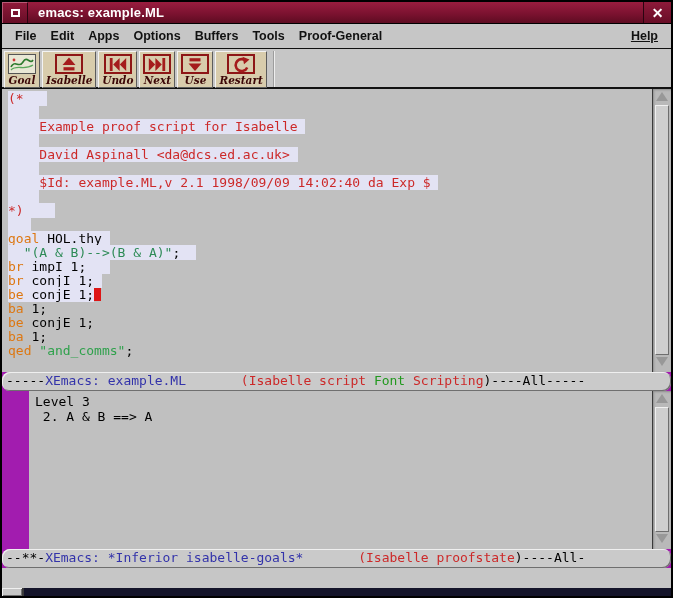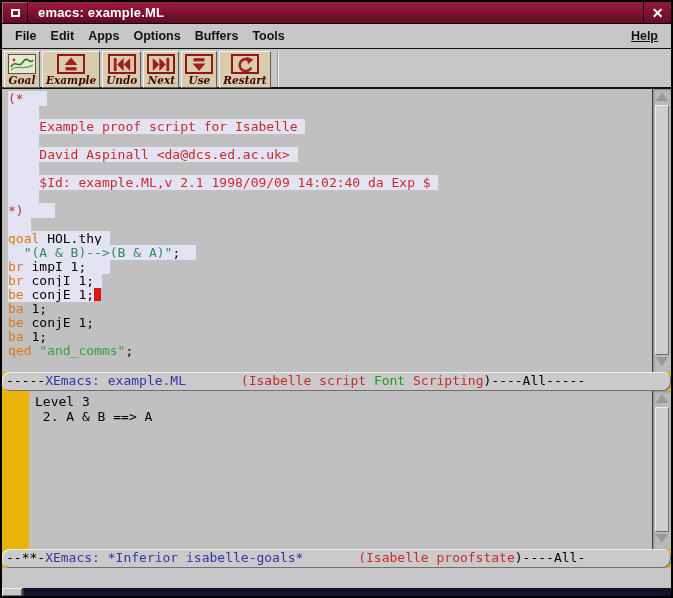--- a/index.html
+++ b/index.html
@@ -1,20 +1,20 @@
 <!DOCTYPE html>
 <html><head>
 <meta charset="utf-8">
 <style>
   html,body{margin:0;padding:0;background:#555;}
   *{box-sizing:border-box;}
   #window{
     width:673px;height:598px;
     border:2px solid #000;
-    background:#eab308;
+    background:#a21caf;
     display:flex;flex-direction:column;
     font-family:"Liberation Sans",sans-serif;
     position:relative;overflow:hidden;justify-content:center;
   }
   
   .titlebar{
     height:22px;flex:0 0 22px;display:flex;align-items:stretch;
     background:linear-gradient(180deg,#9a1d3f 0%,#7c1230 55%,#5e0c22 100%);
     border-bottom:1px solid #000;
   }
@@ -139,20 +139,21 @@
     </div>
   </div>
 
   <div class="menubar">
     <span class="menu-item">File</span>
     <span class="menu-item">Edit</span>
     <span class="menu-item">Apps</span>
     <span class="menu-item">Options</span>
     <span class="menu-item">Buffers</span>
     <span class="menu-item">Tools</span>
+    <span class="menu-item">Proof-General</span>
     <span class="menu-item right">Help</span>
   </div>
 
   <div class="toolbar">
 
     <div class="tb-btn">
       <span class="tb-icon pic">
         <svg viewBox="0 0 26 18" width="26" height="18">
           <rect width="26" height="18" fill="#e9e7d5"></rect>
           <path d="M2 12 C6 4 10 14 14 7 S 21 10 24 5" stroke="#2d7a2d" fill="none" stroke-width="1.6"></path>
@@ -163,21 +164,21 @@
       <span class="tb-label">Goal</span>
     </div>
 
     <div class="tb-btn">
       <span class="tb-icon">
         <svg viewBox="0 0 16 15" width="16" height="15" fill="#a51c1c">
           <polygon points="8,0.5 14.5,8 1.5,8"></polygon>
             <rect x="2.5" y="10.2" width="11" height="3.2"></rect>
         </svg>
       </span>
-      <span class="tb-label">Example</span>
+      <span class="tb-label">Isabelle</span>
     </div>
 
     <div class="tb-btn">
       <span class="tb-icon">
         <svg viewBox="0 0 18 15" width="18" height="15" fill="#a51c1c">
           <rect x="0.8" y="1" width="2.8" height="13"></rect>
           <polygon points="10.6,1 10.6,14 4.2,7.5"></polygon>
           <polygon points="17.2,1 17.2,14 10.8,7.5"></polygon>
         </svg>
       </span>

